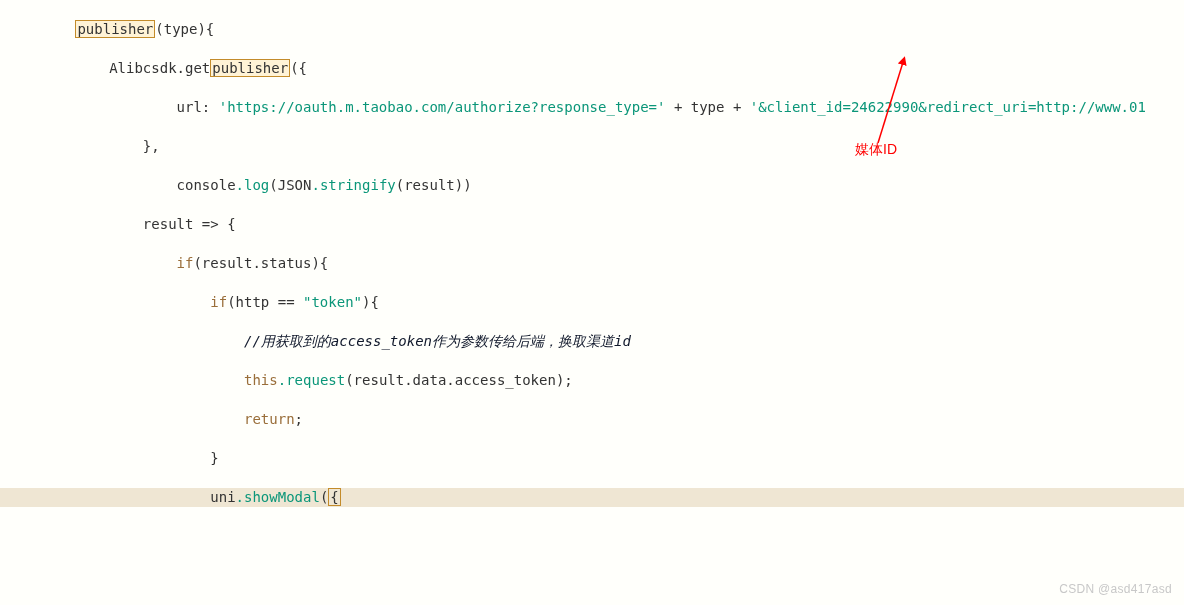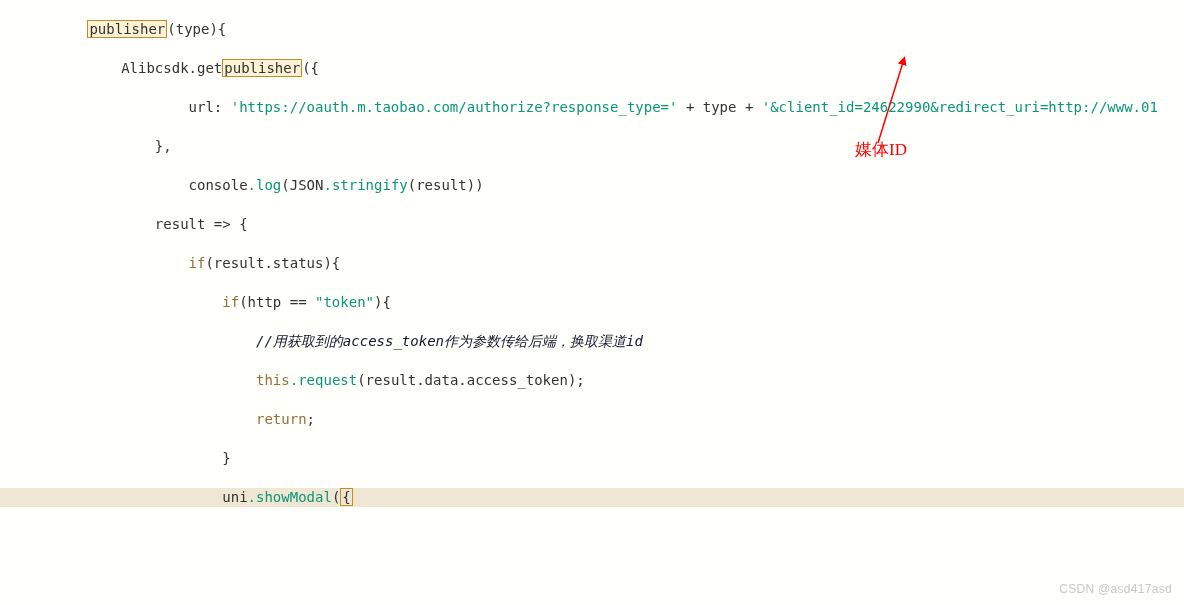--- a/index.html
+++ b/index.html
@@ -1,28 +1,28 @@
 <!DOCTYPE html>
 <html><head>
 <meta charset="utf-8">
 <style>
   html,body{margin:0;padding:0;width:1184px;height:605px;overflow:hidden}
   body{background:#fffffb;font-family:Consolas,Menlo,monospace;font-size:14px;
        line-height:19.5px;color:#333;position:relative}
   .code{white-space:pre;position:relative;z-index:1}
-  .ln{display:block;padding-left:20px}
+  .ln{display:block;padding-left:8px}
   .hl-row{background:#efe6d3;display:block;width:100%}
   .s{color:#0b9679}
   .m{color:#0b9679}
   .kw{color:#9a6e3a}
   .cm{color:#0f172a;font-style:italic}
   .boxed{border:1px solid #c38b2a;padding:0 1px;background:#fff3d6}
   .boxed2{border:1px solid #c38b2a;padding:0 1px;background:#fff3d6}
   .sel{border:1px solid #c38b2a;padding:0 1px}
-  .annot{position:absolute;color:red;font-family:Liberation Serif, serif;font-size:17px;z-index:5}
+  .annot{position:absolute;color:red;font-family:Liberation Sans, sans-serif;font-size:14px;z-index:5}
   .arrow{position:absolute;z-index:4}
   .wm{position:absolute;right:12px;bottom:6px;color:#c8c8c8;font-family:Liberation Sans, sans-serif;font-size:12px;letter-spacing:.3px;z-index:6}
 </style>
 </head>
 <body>
 
 <div class="code">
 <span class="ln"><span>        </span><span class="boxed">publisher</span><span>(type){</span></span>
 <span class="ln"><span>            Alibcsdk.get</span><span class="boxed2">publisher</span><span>({</span></span>
 <span class="ln"><span>                    url:</span><span class="s"> 'https://oauth.m.taobao.com/authorize?response_type='</span><span> + type + </span><span class="s">'&amp;client_id=24622990&amp;redirect_uri=http://www.01</span></span>

